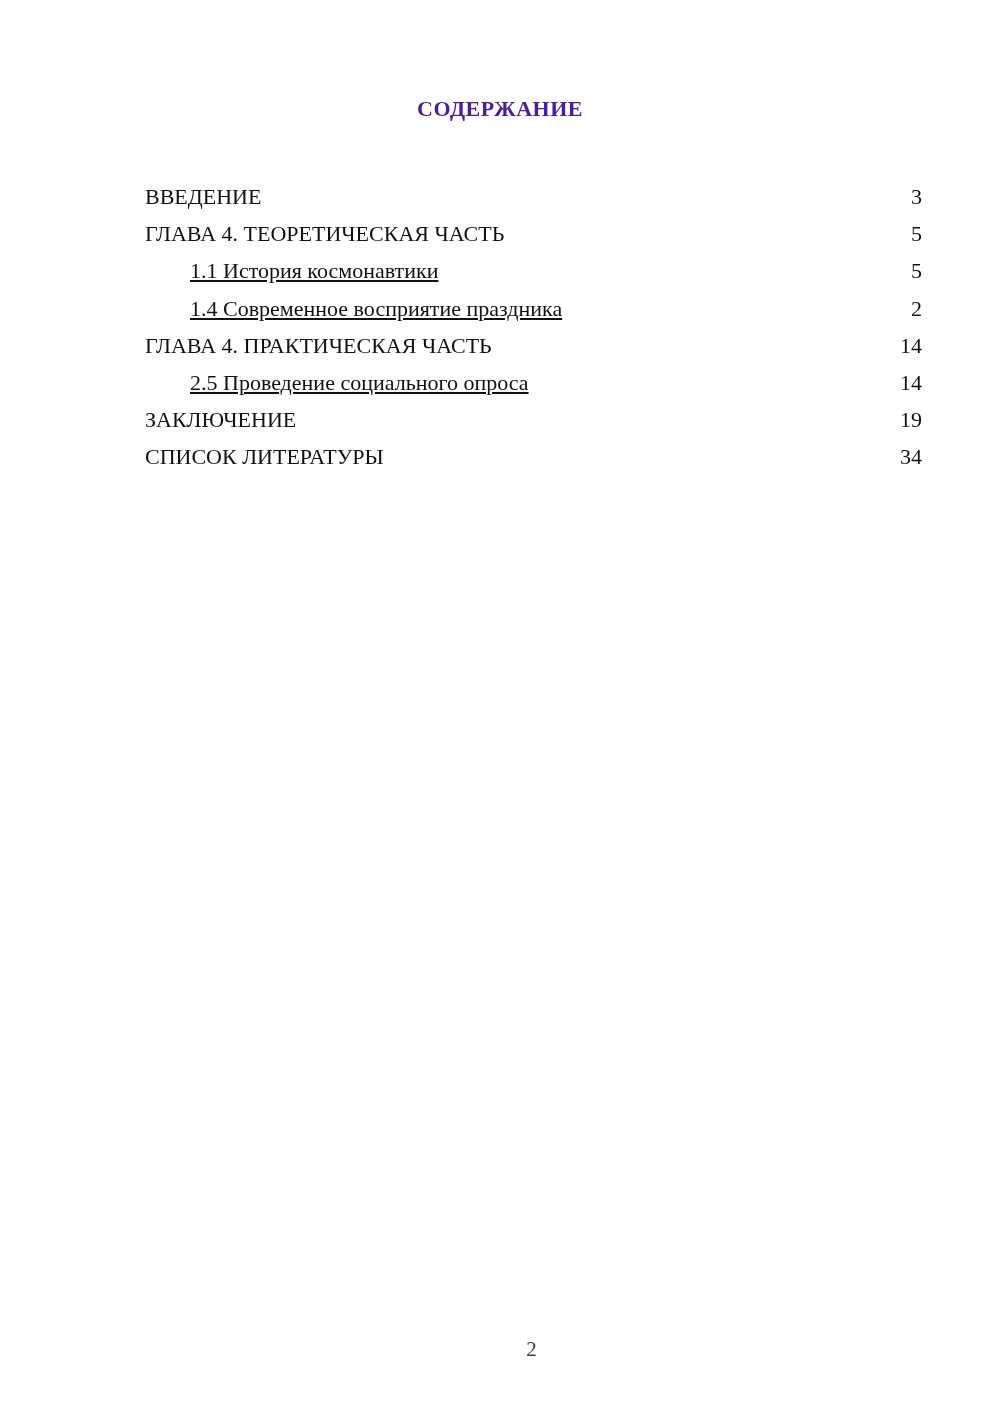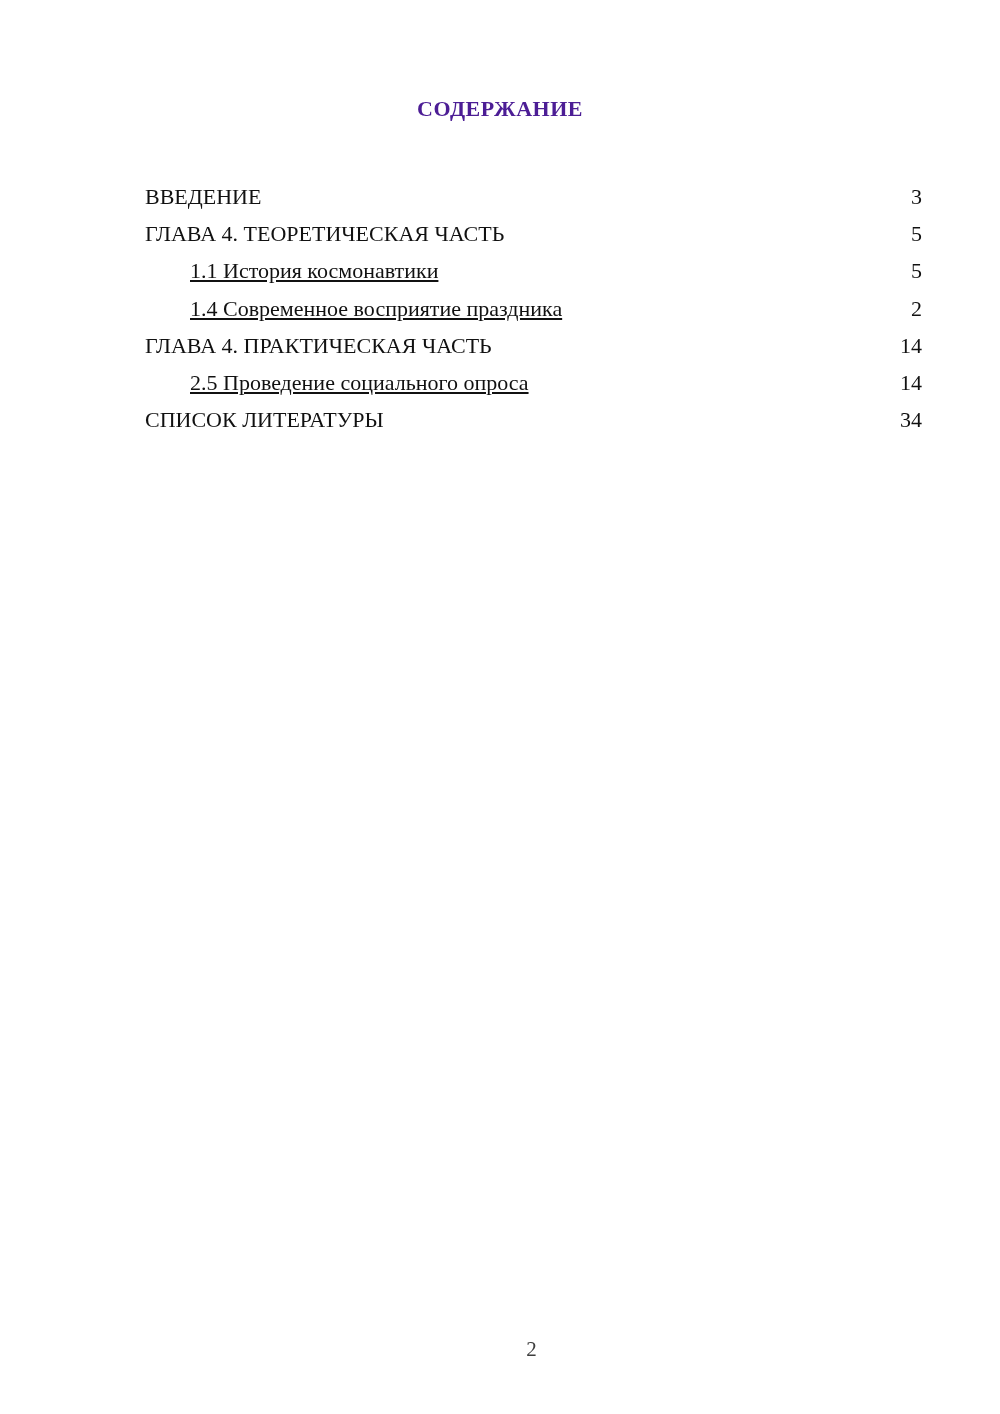--- a/index.html
+++ b/index.html
@@ -97,20 +97,24 @@
       <span class="toc-label">ГЛАВА 4. ПРАКТИЧЕСКАЯ ЧАСТЬ</span>
       <span class="toc-page">14</span>
     </div>
 
     <div class="toc-row level-1">
       <span class="toc-label">2.5 Проведение социального опроса</span>
       <span class="toc-page">14</span>
     </div>
 
 
+    <div class="toc-row level-0">
+      <span class="toc-label">ЗАКЛЮЧЕНИЕ</span>
+      <span class="toc-page">19</span>
+    </div>
 
     <div class="toc-row level-0">
       <span class="toc-label">СПИСОК ЛИТЕРАТУРЫ</span>
       <span class="toc-page">34</span>
     </div>
 
   </div>
 
   <div class="page-footer">2</div>
 

